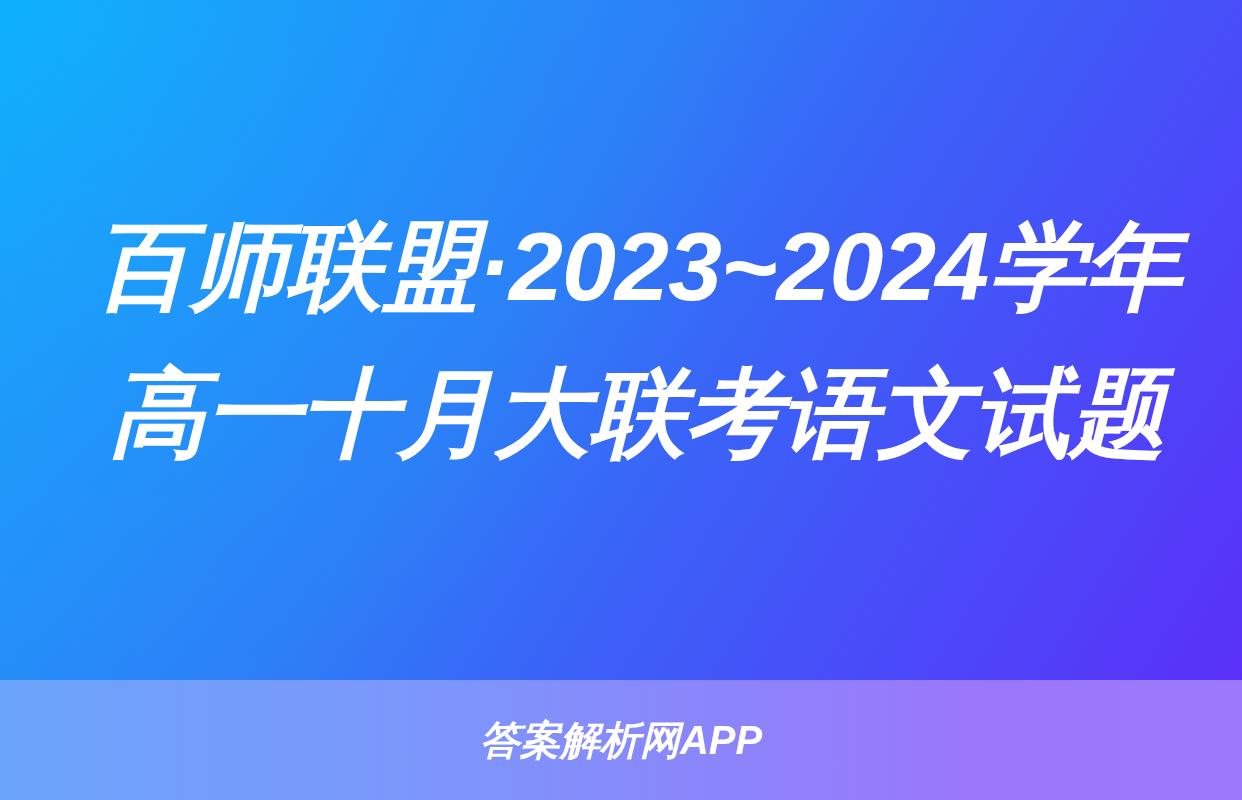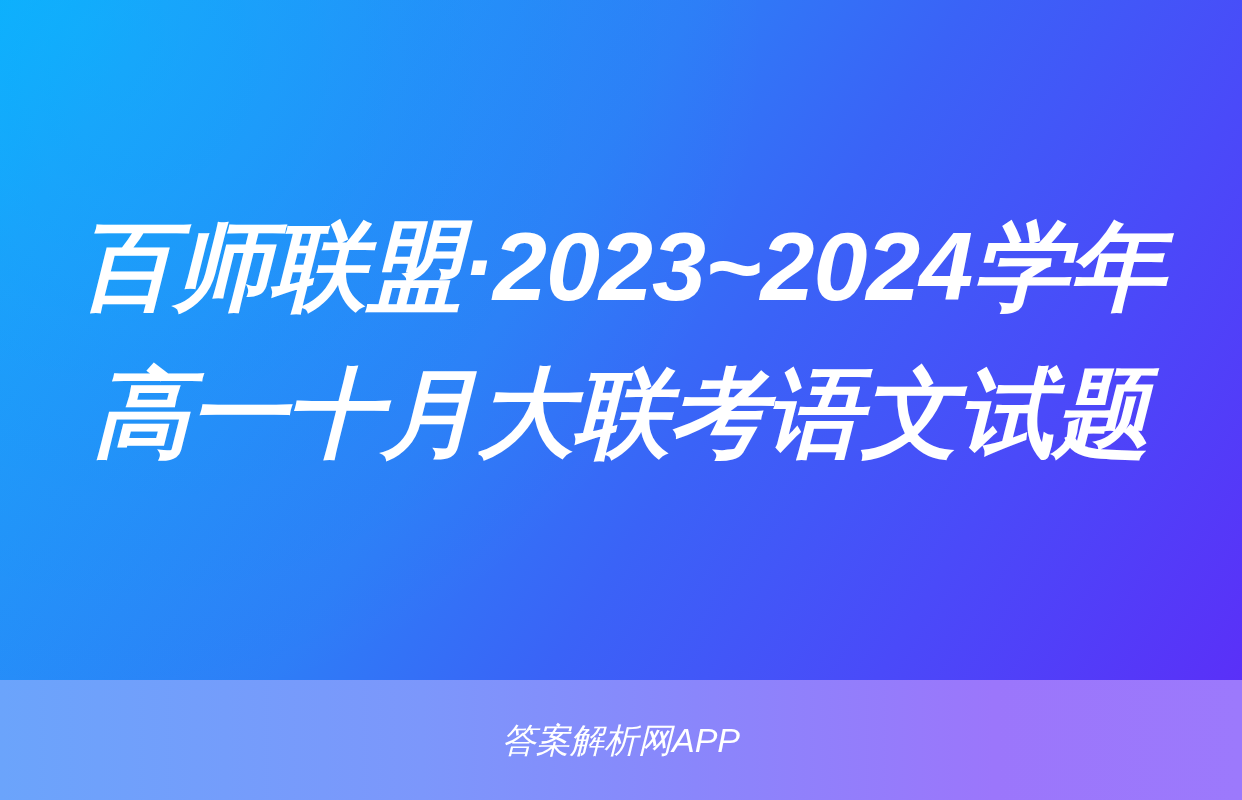--- a/index.html
+++ b/index.html
@@ -29,21 +29,21 @@
     height: 680px;
     background: linear-gradient(122deg,
                 #12A8FC 0%,
                 #1E9BFA 10%,
                 #2E7DF7 42%,
                 #3A63F7 58%,
                 #4A4AF9 78%,
                 #5A30F8 100%);
     display: flex;
     align-items: center;
-    justify-content: center;
+    justify-content: flex-end;
     box-sizing: border-box;
     padding: 0 60px;
   }
 
   
   .hero::after {
     content: "";
     position: absolute;
     left: 0; top: 0; right: 0; bottom: 0;
     background: radial-gradient(circle at 6% 4%,
@@ -83,22 +83,22 @@
                 #9B76FB 80%,
                 #9C79FC 100%);
     display: flex;
     align-items: center;
     justify-content: center;
   }
 
   .watermark {
     margin: 16px;
     color: #ffffff;
-    font-size: 34px;
-    font-weight: 400;
+    font-size: 40px;
+    font-weight: 700;
     font-style: italic;
     letter-spacing: 0px;
     line-height: 1;
     white-space: nowrap;
   }
 </style>
 </head>
 <body>
 
 <div class="poster">

